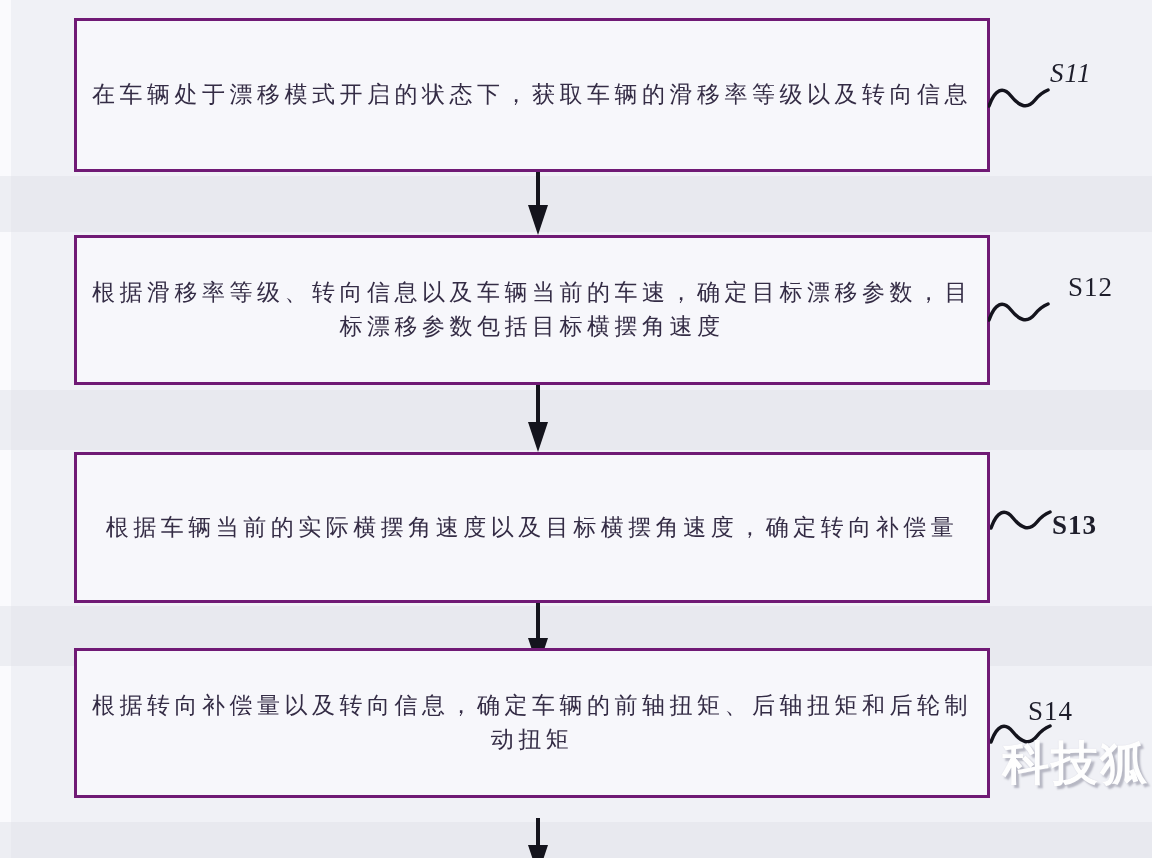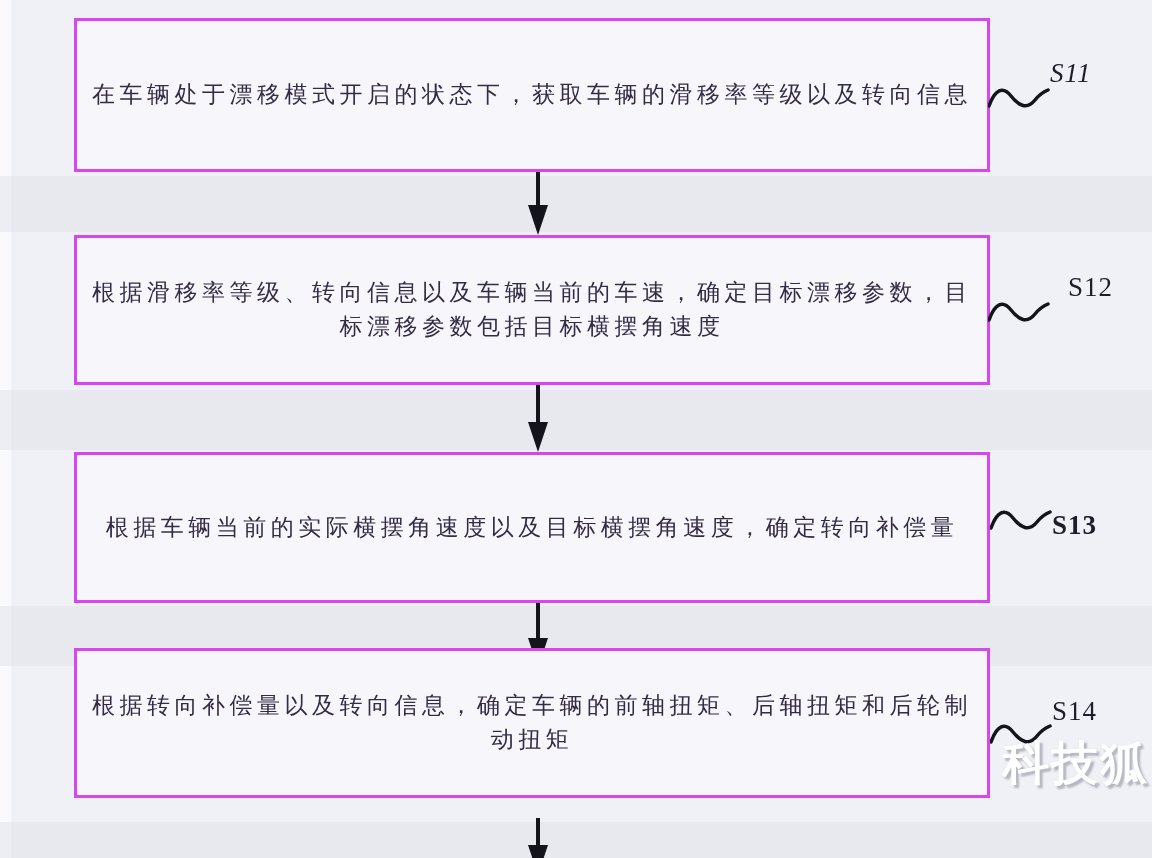--- a/index.html
+++ b/index.html
@@ -26,21 +26,21 @@
     position: absolute;
     left: 0; top: 0;
     width: 11px; height: 100%;
     background: rgba(252, 252, 254, 0.85);
   }
   .flow-box {
     position: absolute;
     left: 74px;
     width: 916px;
     box-sizing: border-box;
-    border: 3px solid #d946ef;
+    border: 3px solid #701a75;
     background: #f7f7fb;
     display: flex;
     align-items: center;
     justify-content: center;
   }
   .box-1 { top: 18px;  height: 154px; }
   .box-2 { top: 235px; height: 150px; justify-content: center; }
   .box-3 { top: 452px; height: 151px; }
   .box-4 { top: 648px; height: 150px; }
   .box-text {
@@ -71,21 +71,21 @@
   .squiggle-4 { left: 990px; top: 720px; }
   .step-label {
     position: absolute;
     font-size: 27px;
     letter-spacing: 1px;
     color: #1e1e2b;
   }
   .label-1 { left: 1050px; top: 58px; font-style: italic; }
   .label-2 { left: 1068px; top: 272px; }
   .label-3 { left: 1052px; top: 510px; font-weight: bold; }
-  .label-4 { left: 1052px; top: 696px; }
+  .label-4 { left: 1028px; top: 696px; }
   .watermark {
     position: absolute;
     left: 1002px;
     top: 732px;
     font-size: 47px;
     font-weight: bold;
     letter-spacing: 2px;
     color: #fefefe;
     text-shadow: 3px 3px 2px #b6b7c3, 0 0 1px #d2d2dc;
     white-space: nowrap;

